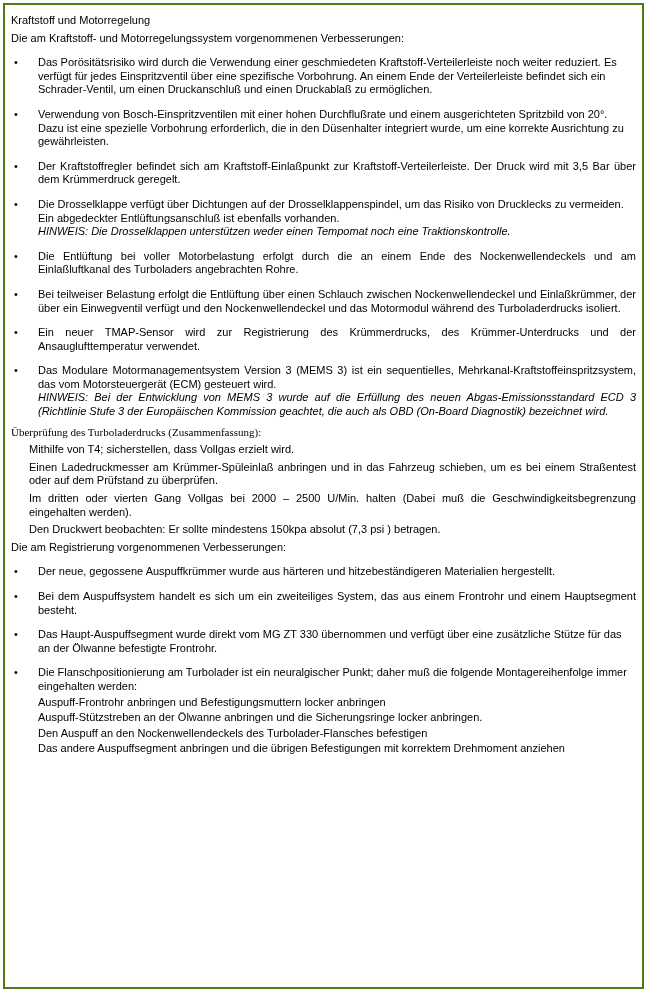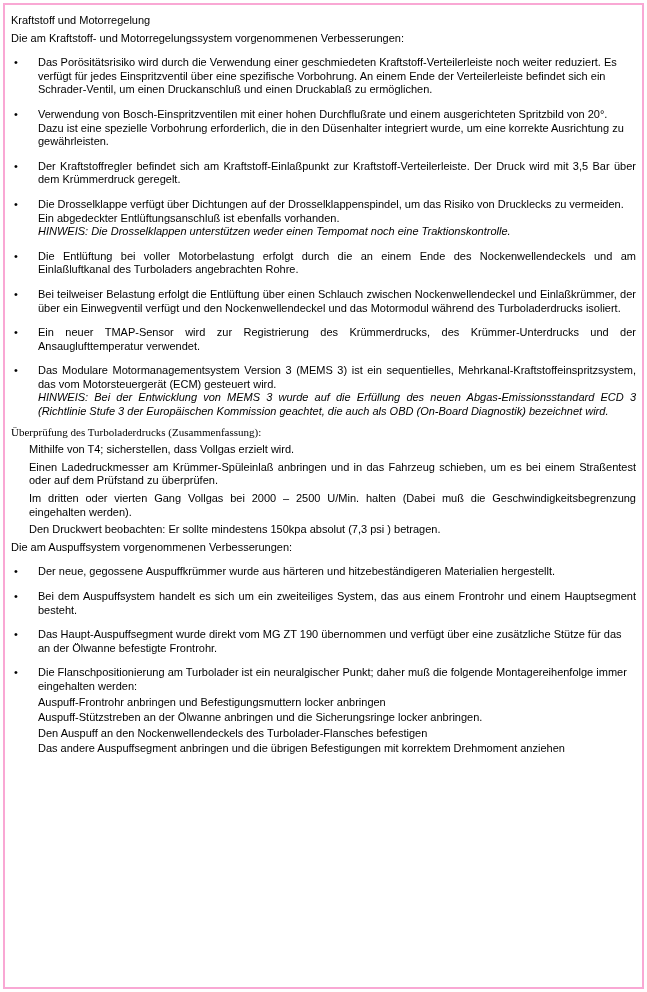--- a/index.html
+++ b/index.html
@@ -14,21 +14,21 @@
     font-size: 11px;
     line-height: 13.6px;
     color: #000000;
     overflow: hidden;
   }
   .page {
     box-sizing: border-box;
     width: 641px;
     height: 986px;
     margin: 3px;
-    border: 2px solid #f9a8d4;
+    border: 2px solid #4d7c0f;
     padding: 9px 6px 0 6px;
     overflow: hidden;
   }
   p { margin: 0; padding: 0; }
   .section-title { margin: 0; }
   .intro { margin-top: 4px; }
   .bullet { display: flex; margin-top: 11px; }
   .dot {
     flex: 0 0 27px;
     box-sizing: border-box;
@@ -112,40 +112,40 @@
 
   <div>
     <p class="turbo-heading">Überprüfung des Turboladerdrucks (Zusammenfassung):</p>
     <p class="step">Mithilfe von T4; sicherstellen, dass Vollgas erzielt wird.</p>
     <p class="step jst">Einen Ladedruckmesser am Krümmer-Spüleinlaß anbringen und in das Fahrzeug schieben, um es bei einem Straßentest oder auf dem Prüfstand zu überprüfen.</p>
     <p class="step jst">Im dritten oder vierten Gang Vollgas bei 2000 – 2500 U/Min. halten (Dabei muß die Geschwindigkeitsbegrenzung eingehalten werden).</p>
     <p class="step">Den Druckwert beobachten: Er sollte mindestens 150kpa absolut (7,3 psi ) betragen.</p>
   </div>
 
   <div>
-    <p class="intro">Die am Auspuffsystem vorgenommenen Verbesserungen:</p>
+    <p class="intro">Die am Registrierung vorgenommenen Verbesserungen:</p>
 
     <div class="bullet">
       <span class="dot">•</span>
       <div class="bt">
           <p>Der neue, gegossene Auspuffkrümmer wurde aus härteren und hitzebeständigeren Materialien hergestellt.</p>
         </div>
     </div>
 
     <div class="bullet">
       <span class="dot">•</span>
       <div class="bt">
           <p class="jst">Bei dem Auspuffsystem handelt es sich um ein zweiteiliges System, das aus einem Frontrohr und einem Hauptsegment besteht.</p>
         </div>
     </div>
 
     <div class="bullet">
       <span class="dot">•</span>
       <div class="bt">
-          <p>Das Haupt-Auspuffsegment wurde direkt vom MG ZT 190 übernommen und verfügt über eine zusätzliche Stütze für das an der Ölwanne befestigte Frontrohr.</p>
+          <p>Das Haupt-Auspuffsegment wurde direkt vom MG ZT 330 übernommen und verfügt über eine zusätzliche Stütze für das an der Ölwanne befestigte Frontrohr.</p>
         </div>
     </div>
 
     <div class="bullet">
       <span class="dot">•</span>
       <div class="bt">
         <p>Die Flanschpositionierung am Turbolader ist ein neuralgischer Punkt; daher muß die folgende Montagereihenfolge immer eingehalten werden:</p>
         <p class="sub">Auspuff-Frontrohr anbringen und Befestigungsmuttern locker anbringen</p>
         <p class="sub">Auspuff-Stützstreben an der Ölwanne anbringen und die Sicherungsringe locker anbringen.</p>
         <p class="sub">Den Auspuff an den Nockenwellendeckels des Turbolader-Flansches befestigen</p>

